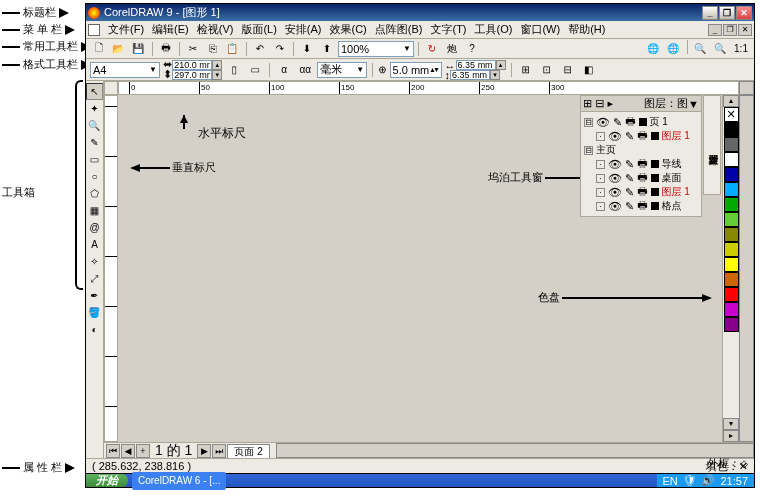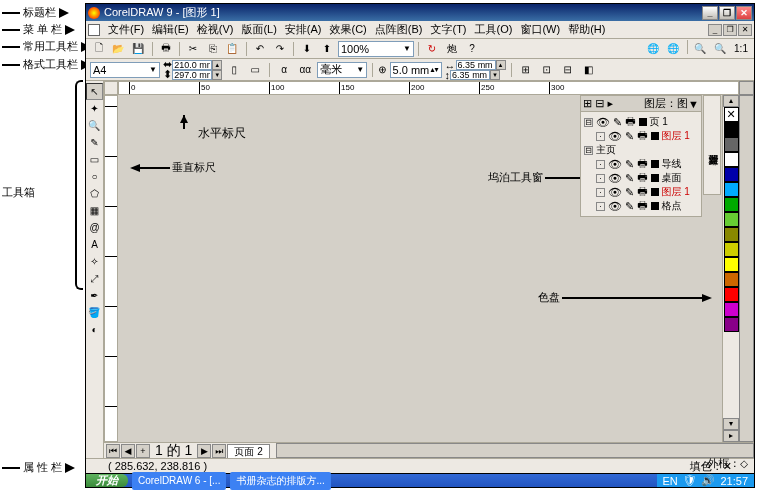--- a/index.html
+++ b/index.html
@@ -57,21 +57,21 @@
 .pal-ar{height:12px;text-align:center;font-size:8px;background:#d4d0c8;border:1px solid #888}
 .swatch{width:15px;height:15px;border:1px solid #000;margin:0 auto}
 .sw-none{background:#fff;position:relative}
 .sw-none::after{content:"✕";position:absolute;left:2px;top:0;font-size:11px;color:#000}
 .hscroll-row{height:16px;display:flex;background:#ede9e3;border-top:1px solid #aca899}
 .pagenav{display:flex;align-items:center;padding:0 2px;gap:1px}
 .pn-btn{width:14px;height:14px;background:#d4d0c8;border:1px solid #888;text-align:center;line-height:12px;font-size:9px}
 .pn-txt{padding:0 4px;font-size:14px}
 .tab{background:#fff;border:1px solid #888;padding:0 6px;height:14px;font-size:10px;border-bottom:none}
 .hscroll{flex:1;background:#d4d0c8;border:1px solid #888;margin-left:4px;position:relative}
-.statusbar{height:15px;background:#ede9e3;border-top:1px solid #aca899;display:flex;align-items:center;padding:0 22px;font-size:10px}
+.statusbar{height:15px;background:#ede9e3;border-top:1px solid #aca899;display:flex;align-items:center;padding:0 6px;font-size:10px}
 .vscroll{width:15px;background:#d4d0c8;border:1px solid #888}
 .taskbar{position:absolute;left:85px;top:474px;width:670px;height:14px;background:linear-gradient(#3168d5,#2255c0);display:flex;align-items:center;border:1px solid #000;border-top:none}
 .start{background:linear-gradient(#5fb35f,#3a8a3a);color:#fff;height:100%;padding:0 10px;display:flex;align-items:center;font-style:italic;font-weight:bold;border-radius:0 6px 6px 0;font-size:12px}
 .task-item{background:#3c81f3;color:#fff;height:18px;margin-left:4px;padding:0 6px;display:flex;align-items:center;font-size:10px;border-radius:2px}
 .tray{margin-left:auto;background:#1b9aef;height:100%;padding:0 6px;display:flex;align-items:center;color:#fff;font-size:10px;gap:5px}
 .brace{position:absolute;border-left:2px solid #000;border-top:2px solid #000;border-bottom:2px solid #000;border-radius:6px 0 0 6px}
 .statuscolor{margin-left:auto;font-size:10px}
 </style>
 </head>
 <body>
@@ -403,20 +403,19 @@
   </div>
   <div style="position:absolute;right:6px;bottom:2px;font-size:10px"><span>外框：</span>◇</div>
 
 </div>
 
 <div class="taskbar">
   <div class="start">
       <span>开始</span>
     </div>
   <div class="task-item">CorelDRAW 6 - [...</div>
-  <div class="task-item">书册杂志的排版方...</div>
   <div class="tray">
     <span>EN</span>
     <span>🛡</span>
     <span>🔊</span>
     <span>21:57</span>
   </div>
 </div>
 
 </body></html>

